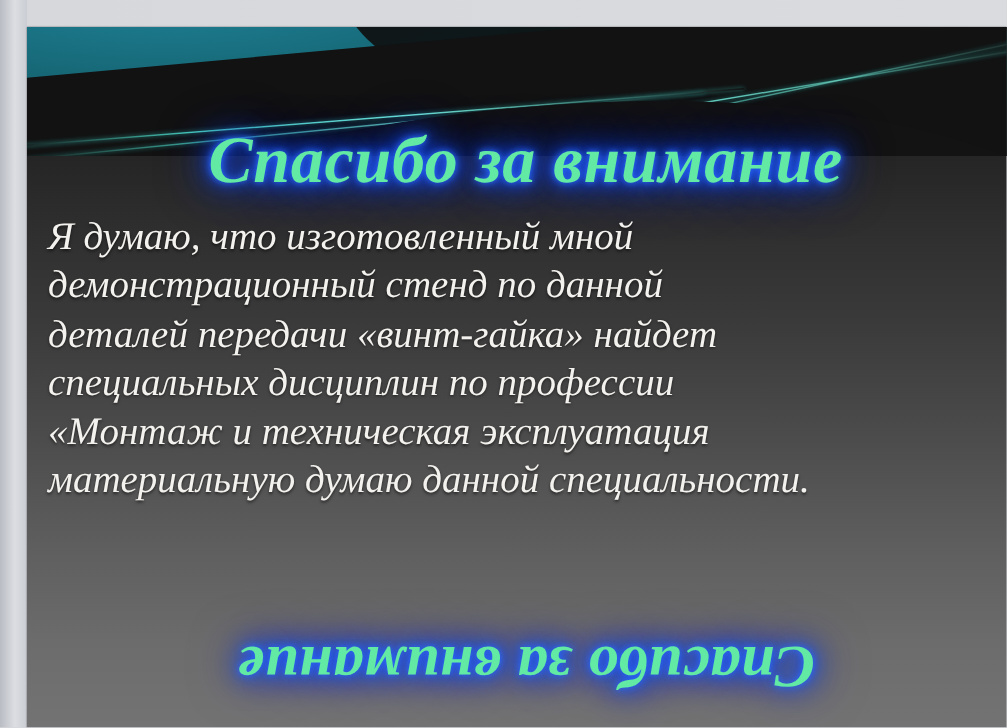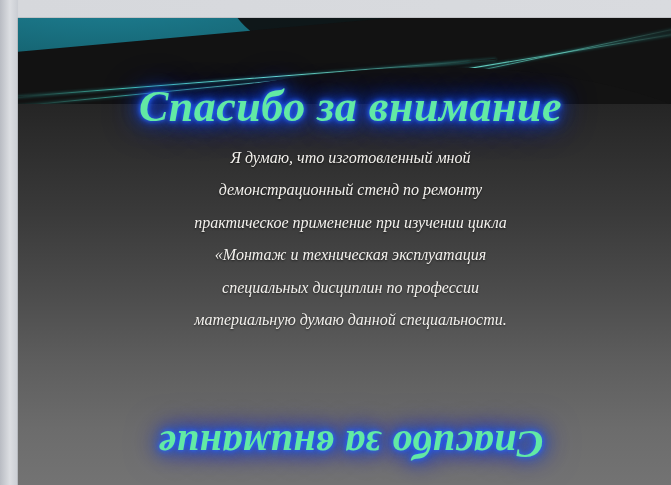--- a/index.html
+++ b/index.html
@@ -147,25 +147,24 @@
       0 0 36px rgba(10,45,180,.75);
     white-space:nowrap;
   }
 
   
   .body-text{
     position:absolute;
     left:14px;
     right:14px;
     top:124px;
-    text-align:center;
     color:#f4f2ee;
     font-family:"Liberation Serif", serif;
     font-style:italic;
-    font-size:16px;
+    font-size:26px;
     line-height:32.4px;
     text-shadow:0 1px 2px rgba(0,0,0,.55);
   }
   .body-text .ln{ display:block; white-space:nowrap; }
 
   
   .title-flip-wrap{
     position:absolute;
     left:0; right:0;
     top:405px;
@@ -197,24 +196,24 @@
       <div class="stroke s4"></div>
       <div class="wave-black-bottom"></div>
     </div>
 
     <div class="title-wrap">
       <span class="glow-title">Спасибо за внимание</span>
     </div>
 
     <div class="body-text">
       <span class="ln">Я думаю, что изготовленный мной</span>
-      <span class="ln">демонстрационный  стенд по ремонту</span>
-      <span class="ln">практическое применение при изучении цикла</span>
+      <span class="ln">демонстрационный  стенд по данной</span>
+      <span class="ln">деталей передачи «винт-гайка» найдет</span>
+      <span class="ln">специальных дисциплин по профессии</span>
       <span class="ln">«Монтаж и техническая эксплуатация</span>
-      <span class="ln">специальных дисциплин по профессии</span>
       <span class="ln">материальную думаю данной специальности.</span>
     </div>
 
     <div class="title-flip-wrap">
       <span class="glow-title flipped">Спасибо за внимание</span>
     </div>
 
   </div>
 </div>
 

